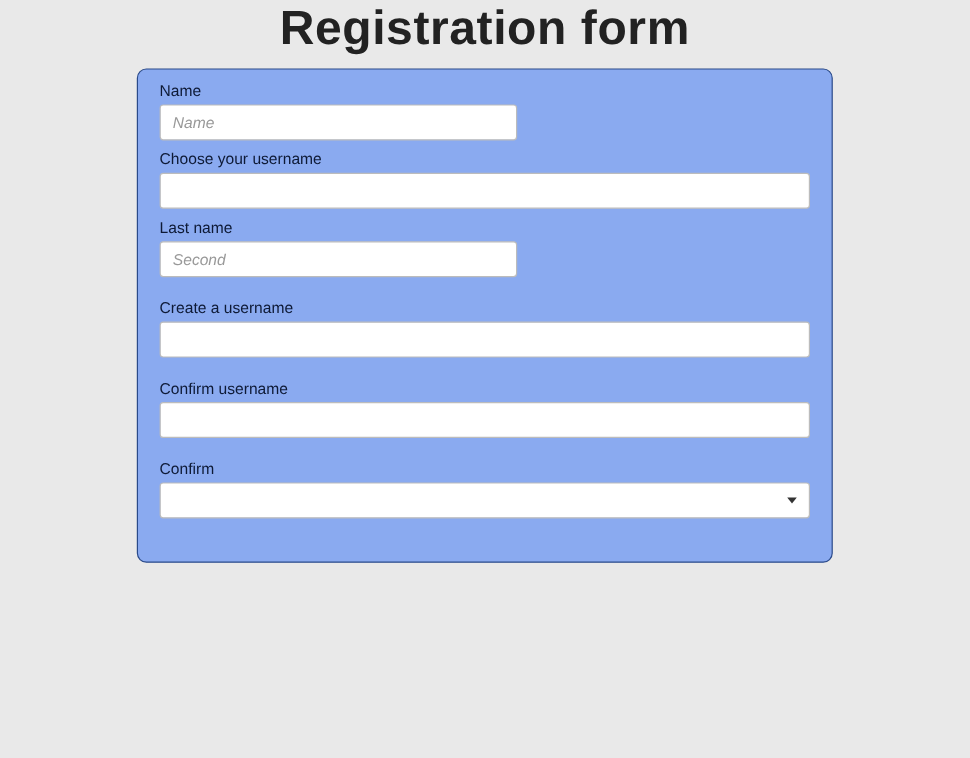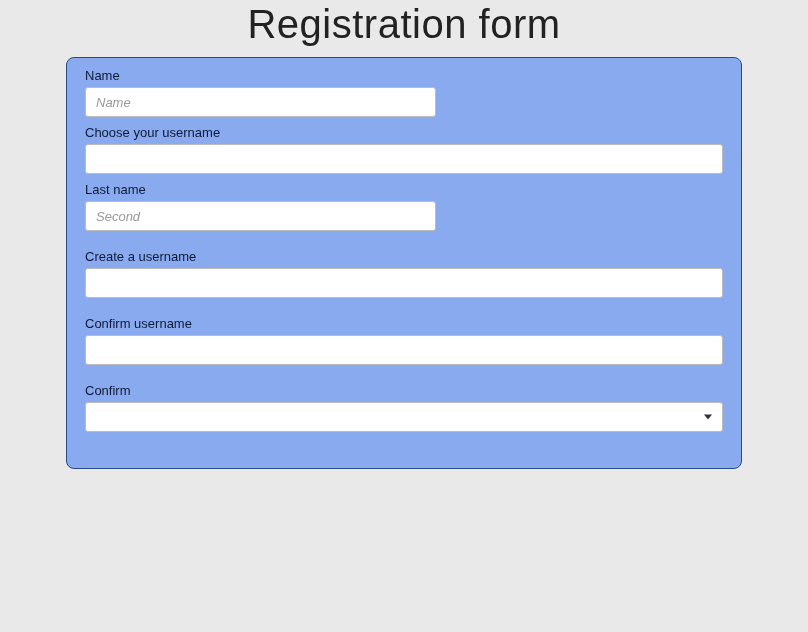--- a/index.html
+++ b/index.html
@@ -10,28 +10,28 @@
     body {
       background: #e9e9e9;
       font-family: "Segoe UI", "Helvetica Neue", Arial, sans-serif;
       width: 808px;
       height: 632px;
       overflow: hidden;
     }
     .page-title {
       text-align: center;
       font-size: 40px;
-      font-weight: 400;
+      font-weight: 700;
       color: #222;
       padding-top: 2px;
       padding-bottom: 10px;
       letter-spacing: 0.5px;
     }
     .form-container {
-      width: 676px;
+      width: 580px;
       margin: 0 auto;
       background: #8aaaf0;
       border: 1px solid #2a4a8a;
       border-radius: 8px;
       padding: 10px 18px 18px 18px;
     }
     .field {
       margin-bottom: 8px;
     }
     .field label {

